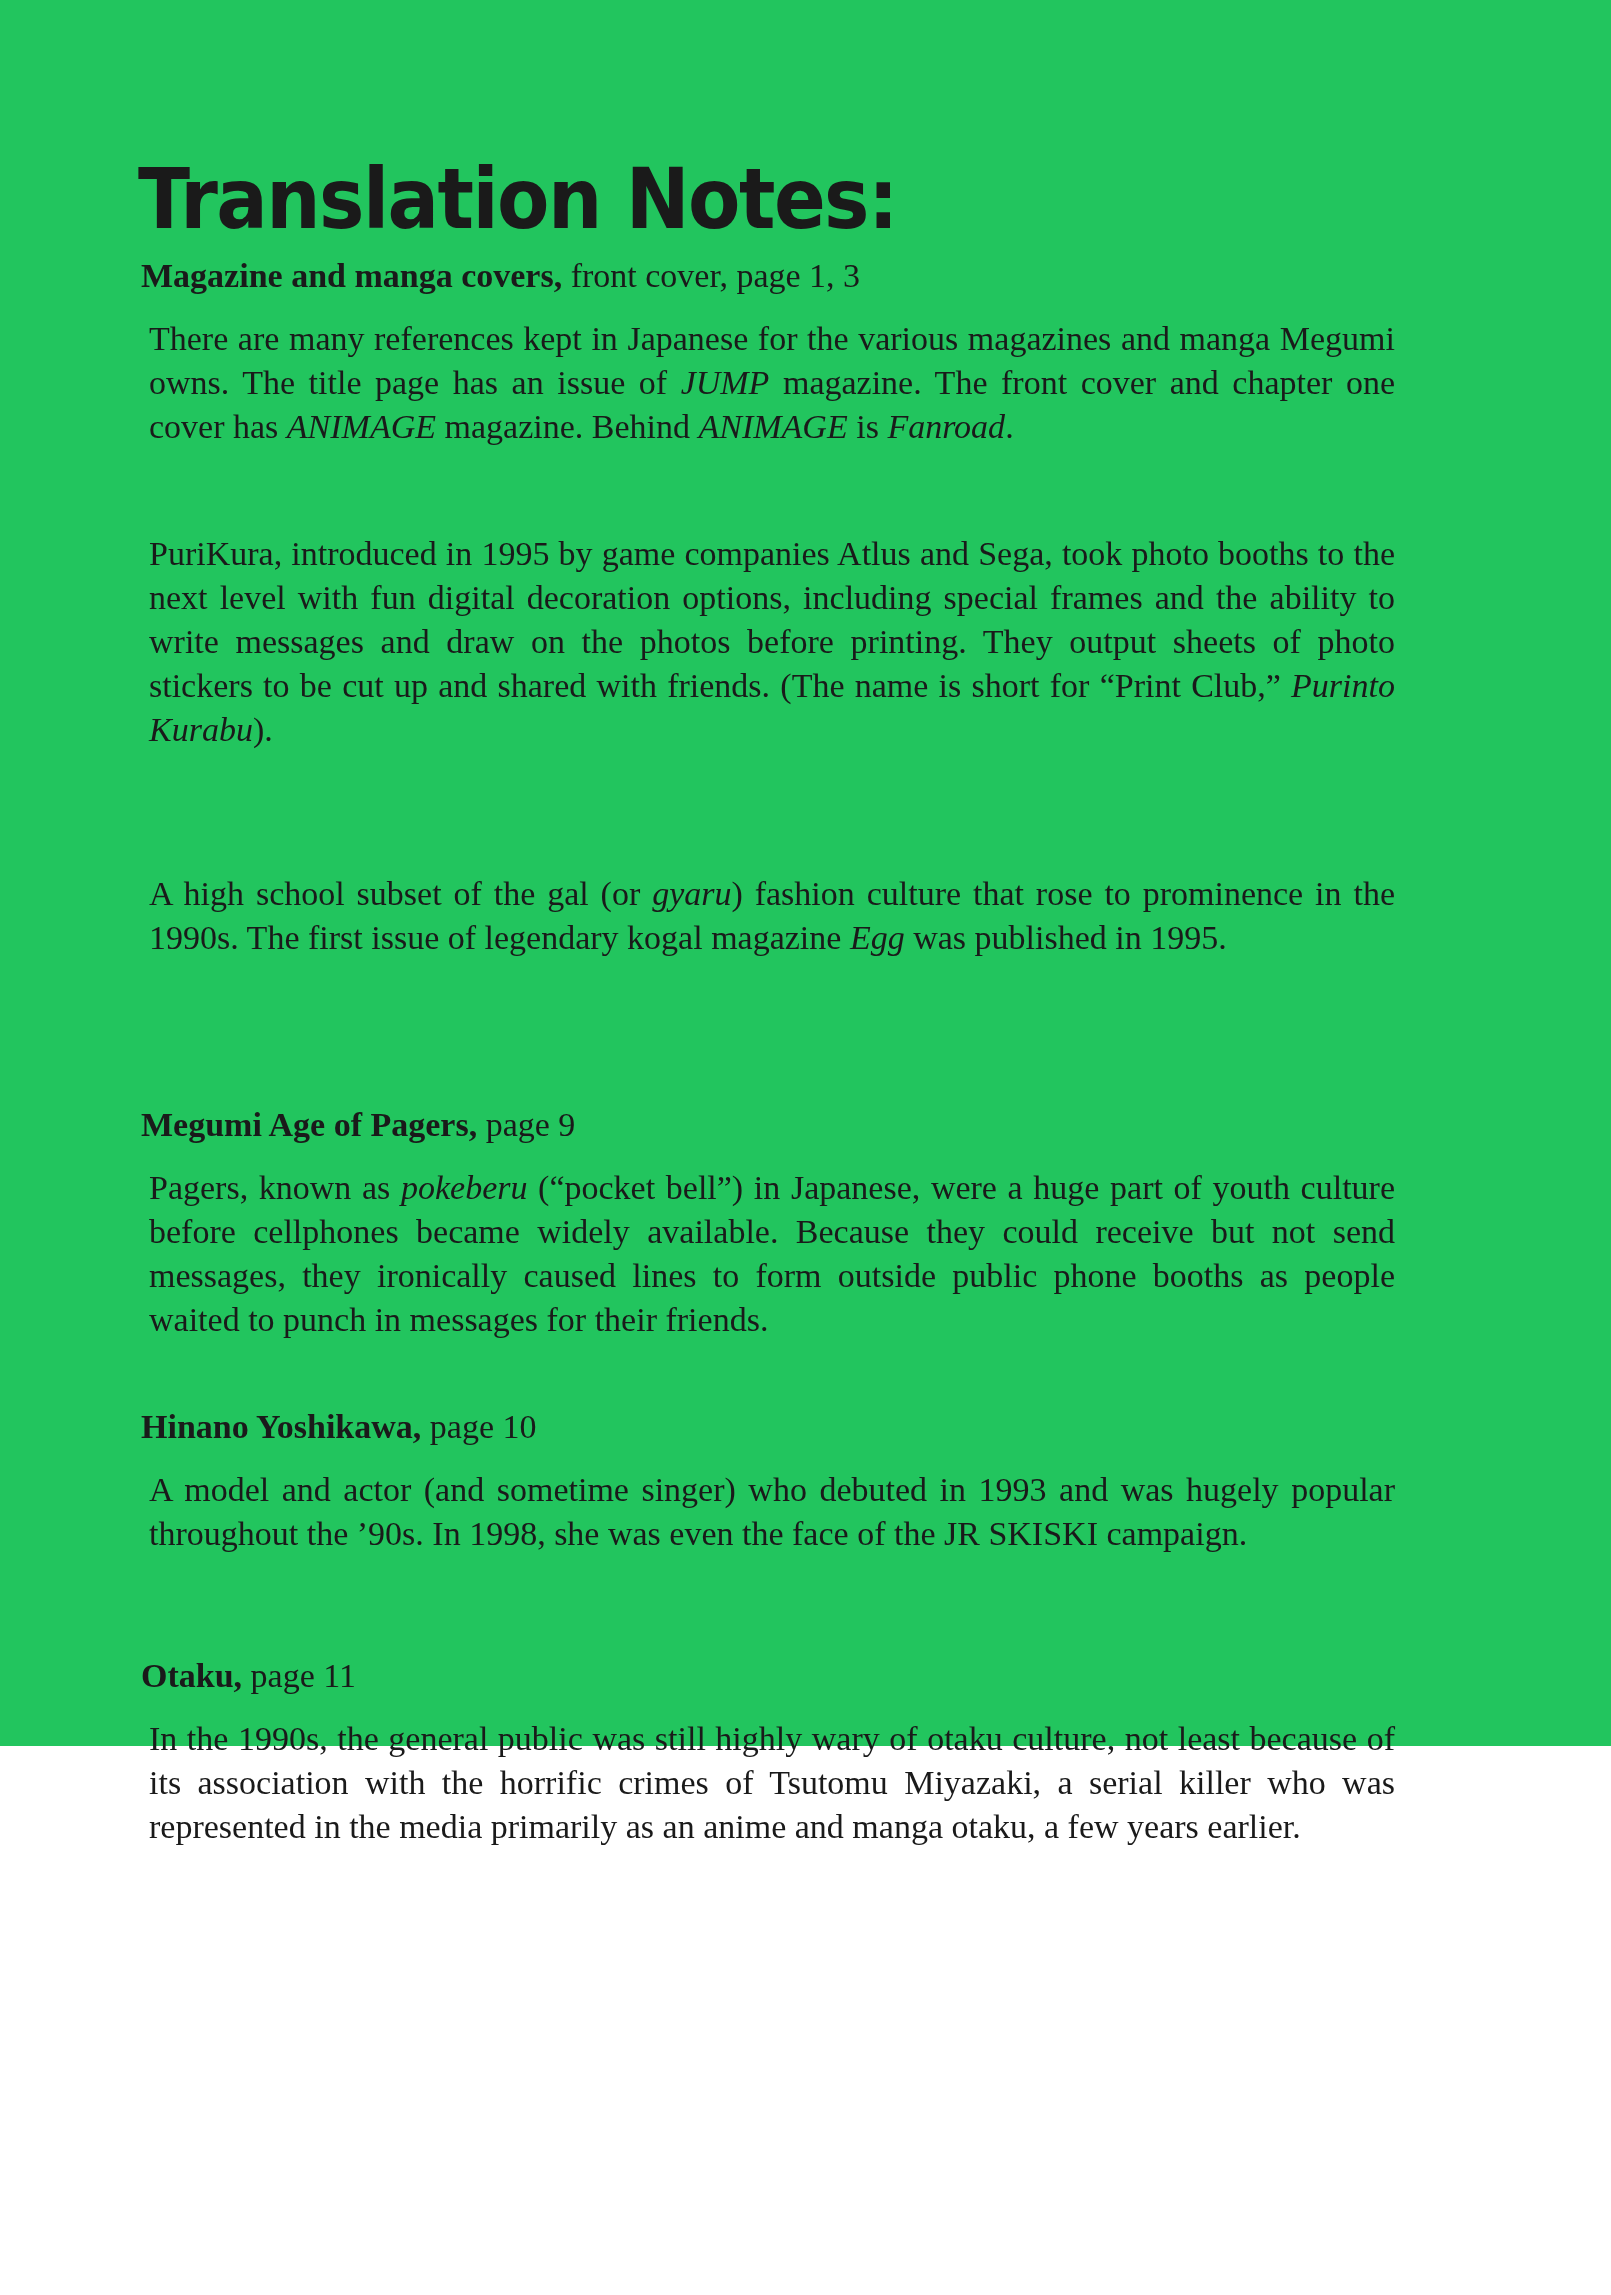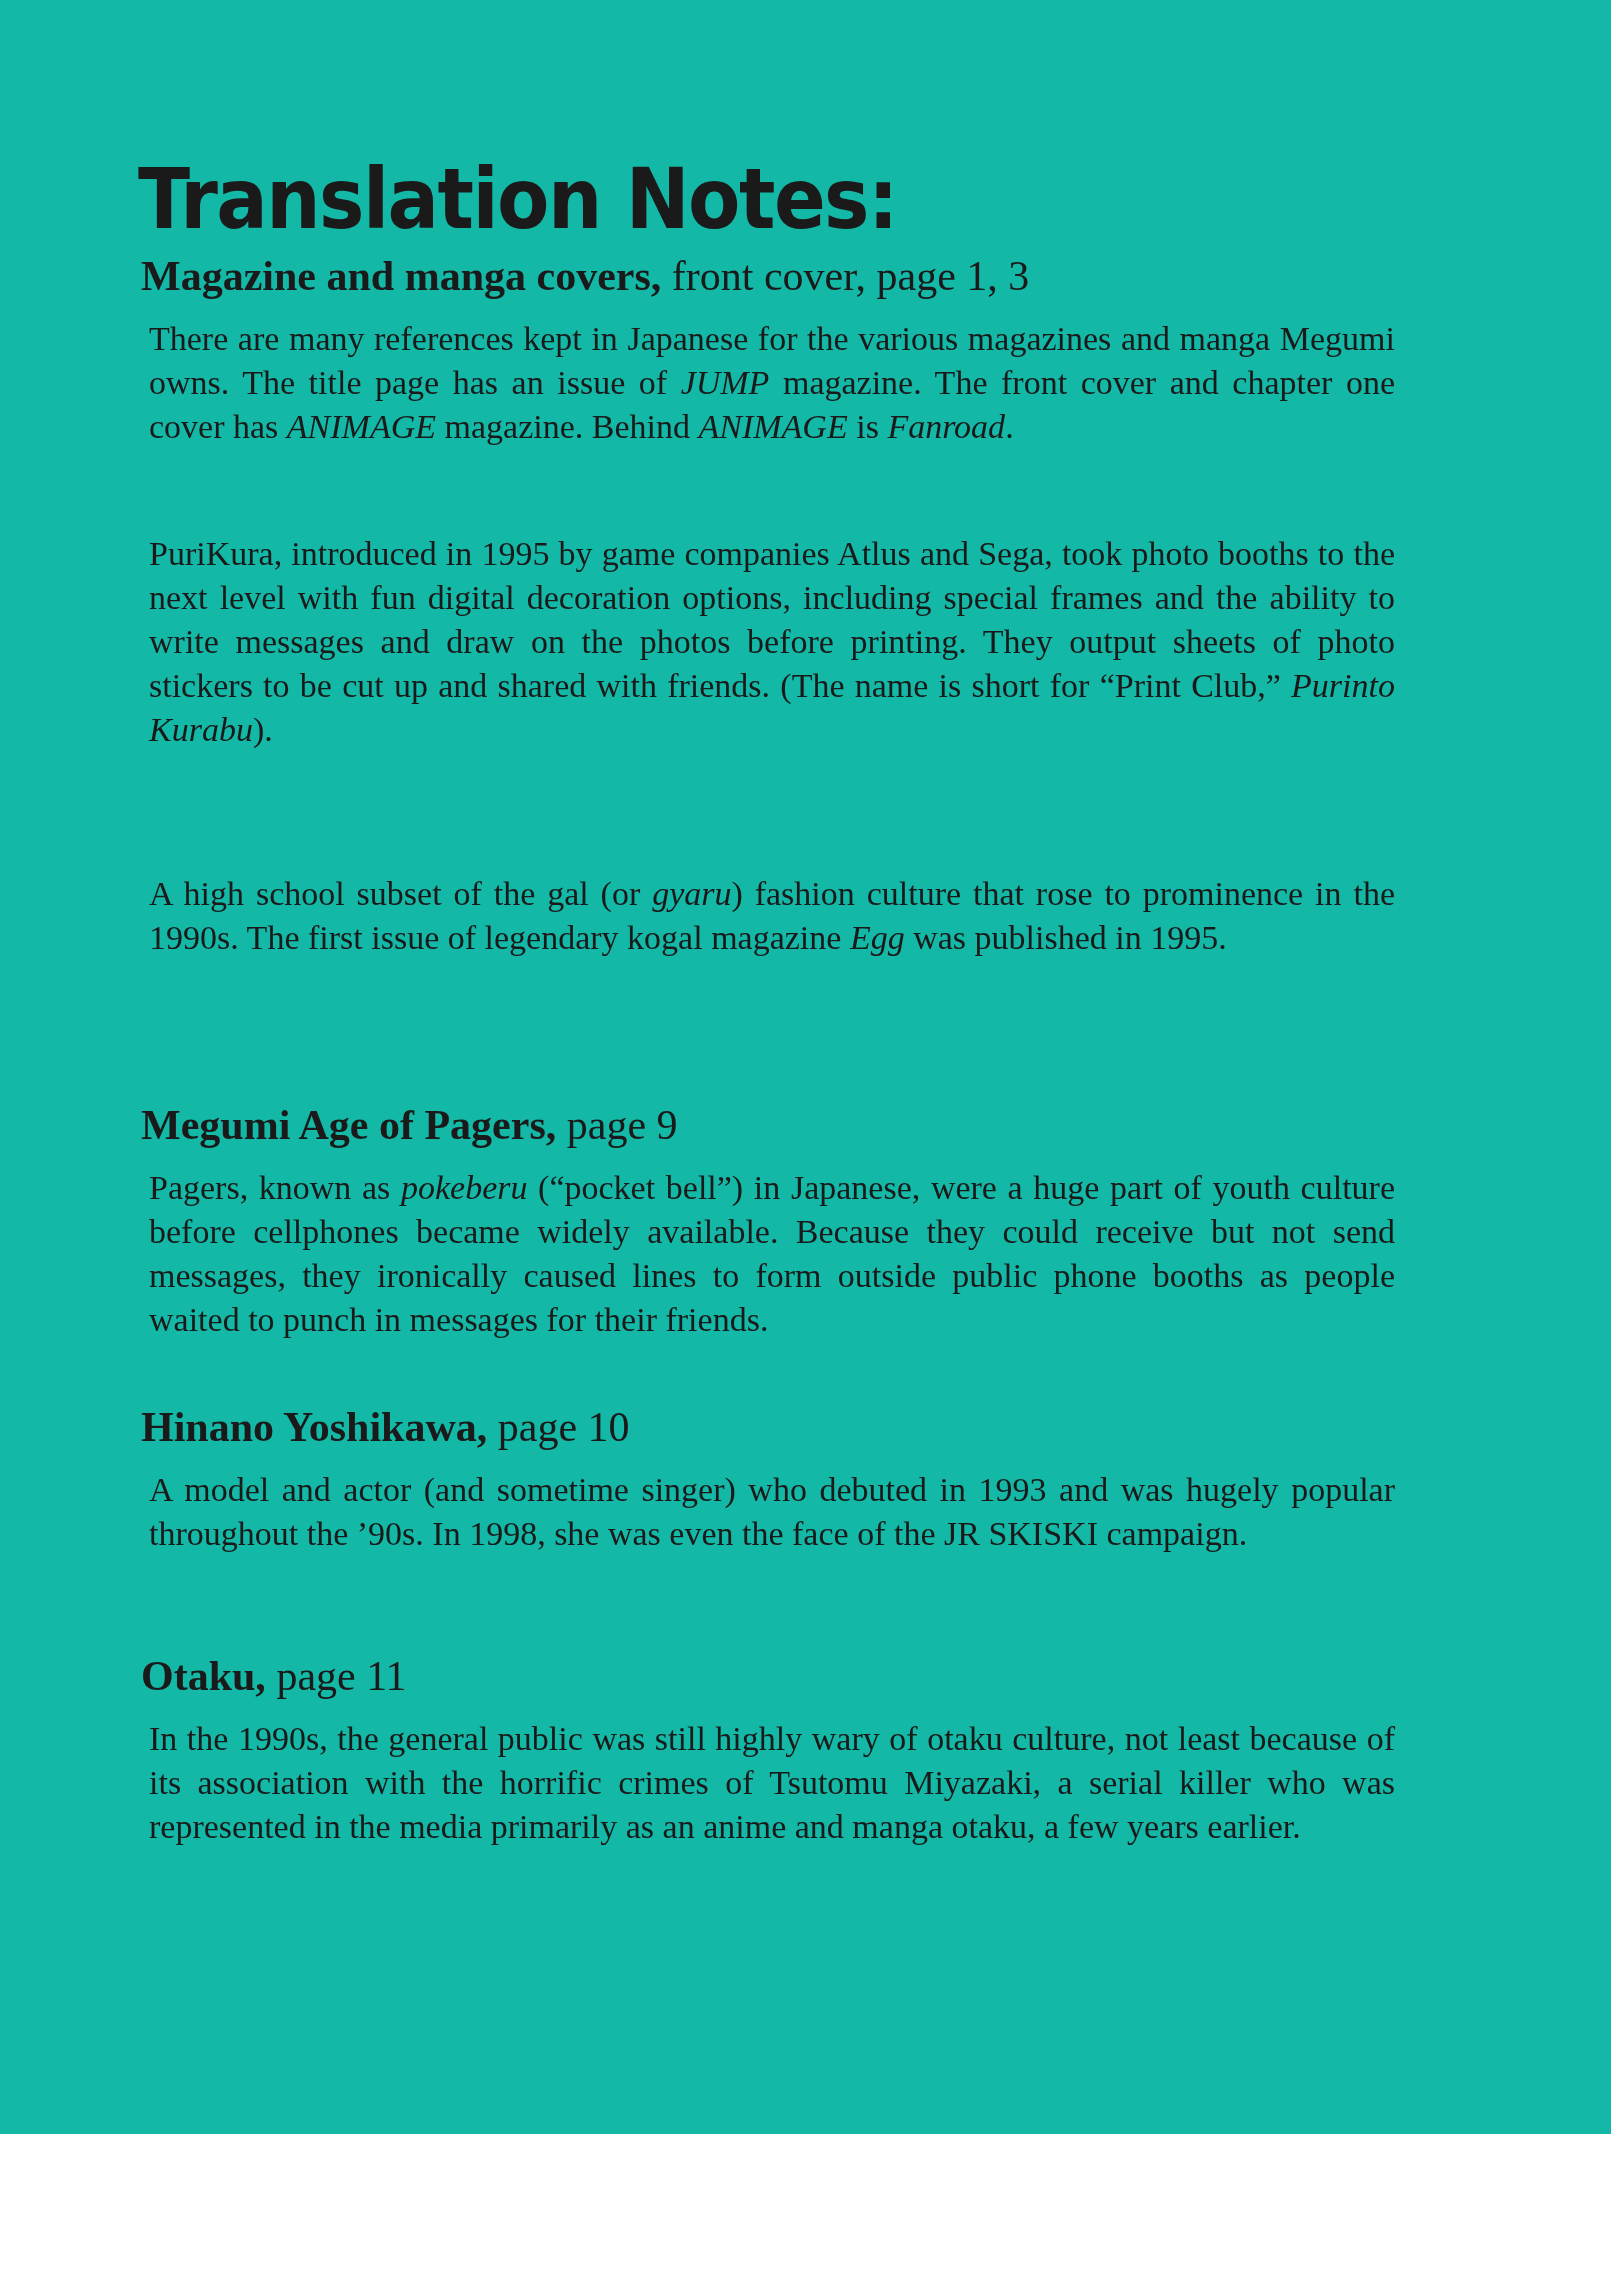--- a/index.html
+++ b/index.html
@@ -1,26 +1,26 @@
 <!DOCTYPE html>
 <html style="font-size:13.6px"><head>
 <meta charset="utf-8">
 <style>
   html, body { margin:0; padding:0; background:#ffffff; }
   body { width:1612px; height:2295px; position:relative; overflow:hidden; color:#1a1a1a; }
-  .page { position:absolute; left:0; top:0; width:1612px; height:2134px; background:#14b8a6; }
+  .page { position:absolute; left:0; top:0; width:1612px; height:1746px; background:#22c55e; }
   .title {
     position:absolute; left:138px; top:158px;
     font-family:"DejaVu Sans", sans-serif; font-weight:bold;
     font-size:83px; letter-spacing:-1.7px; line-height:1; margin:0; color:#1a1a1a;
     transform:scaleX(0.92); transform-origin:left top;
   }
   .section { position:absolute; left:141px; width:1262px; }
   .heading {
-    font-family:"Liberation Serif", serif; font-size:42px; line-height:42px; margin:0; white-space:nowrap;
+    font-family:"Liberation Serif", serif; font-size:34px; line-height:42px; margin:0; white-space:nowrap;
   }
   .heading .term { font-weight:bold; }
   .body {
     font-family:"Liberation Serif", serif; font-size:34px; line-height:44px;
     text-align:justify; margin:8px; margin-top:20.4px;
   }
   em { font-style:italic; }
 </style>
 </head>
 <body>

